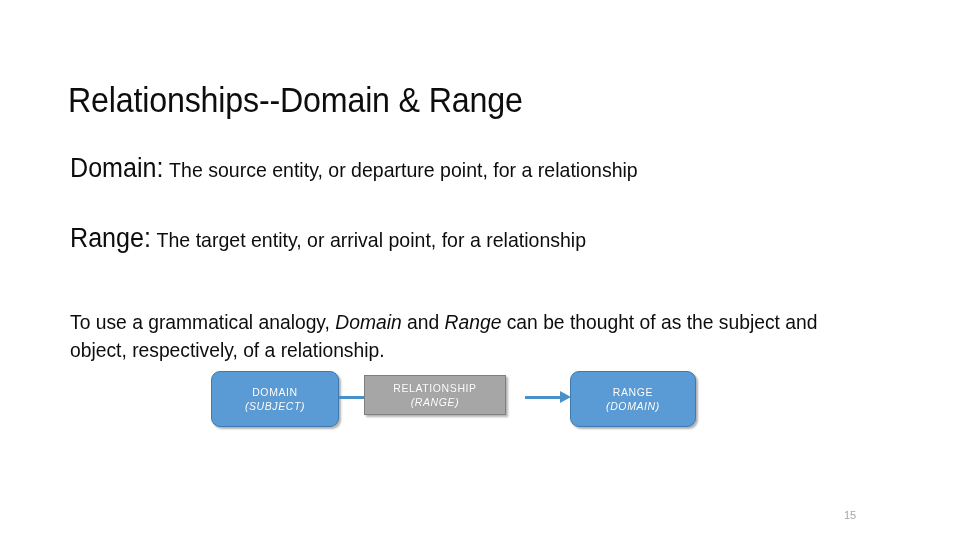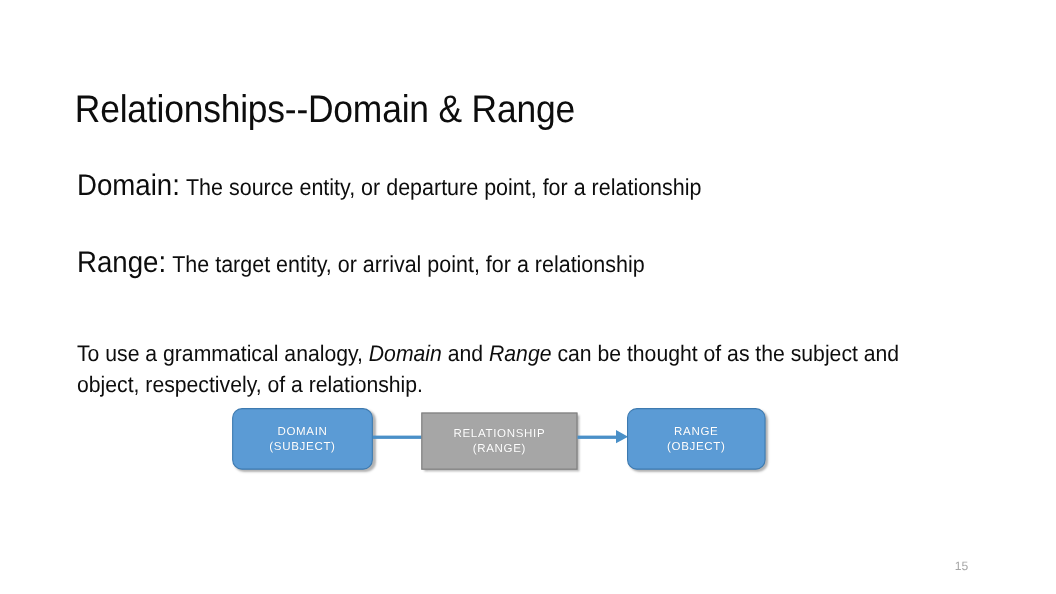--- a/index.html
+++ b/index.html
@@ -119,33 +119,33 @@
     box-shadow: 2px 2px 2px rgba(0,0,0,0.30);
   }
 
   #node-domain {
     left: 211px;
     top: 371px;
     width: 128px;
     height: 56px;
   }
   #node-relationship {
-    left: 383px;
+    left: 364px;
     top: 375px;
     width: 142px;
-    height: 52px;
+    height: 40px;
   }
   #node-range {
     left: 570px;
     top: 371px;
     width: 126px;
     height: 56px;
   }
 
-  .node-line2 { display: block; }
+  .node-line2 { display: block; font-style: italic; }
 
   
   .connector {
     position: absolute;
     background: #4a90c8;
     height: 3px;
   }
   #connector-left {
     left: 339px;
     top: 396px;
@@ -163,21 +163,21 @@
     width: 0;
     height: 0;
     border-top: 6px solid transparent;
     border-bottom: 6px solid transparent;
     border-left: 11px solid #4a90c8;
   }
 
   
   #page-number {
     position: absolute;
-    left: 868px;
+    left: 844px;
     top: 508px;
     font-size: 11px;
     line-height: 14px;
     color: #a6a6a6;
   }
 </style>
 </head>
 <body>
 
 <div id="slide">
@@ -206,20 +206,20 @@
     <div class="node node-gray" id="node-relationship">
       <span class="node-line1">RELATIONSHIP</span>
       <span class="node-line2">(RANGE)</span>
     </div>
 
     <div class="connector" id="connector-right"></div>
     <div id="arrow-head"></div>
 
     <div class="node node-blue" id="node-range">
       <span class="node-line1">RANGE</span>
-      <span class="node-line2">(OBJECT)</span>
+      <span class="node-line2">(DOMAIN)</span>
     </div>
 
   </div>
 
   <div id="page-number">15</div>
 
 </div>
 
 </body></html>

